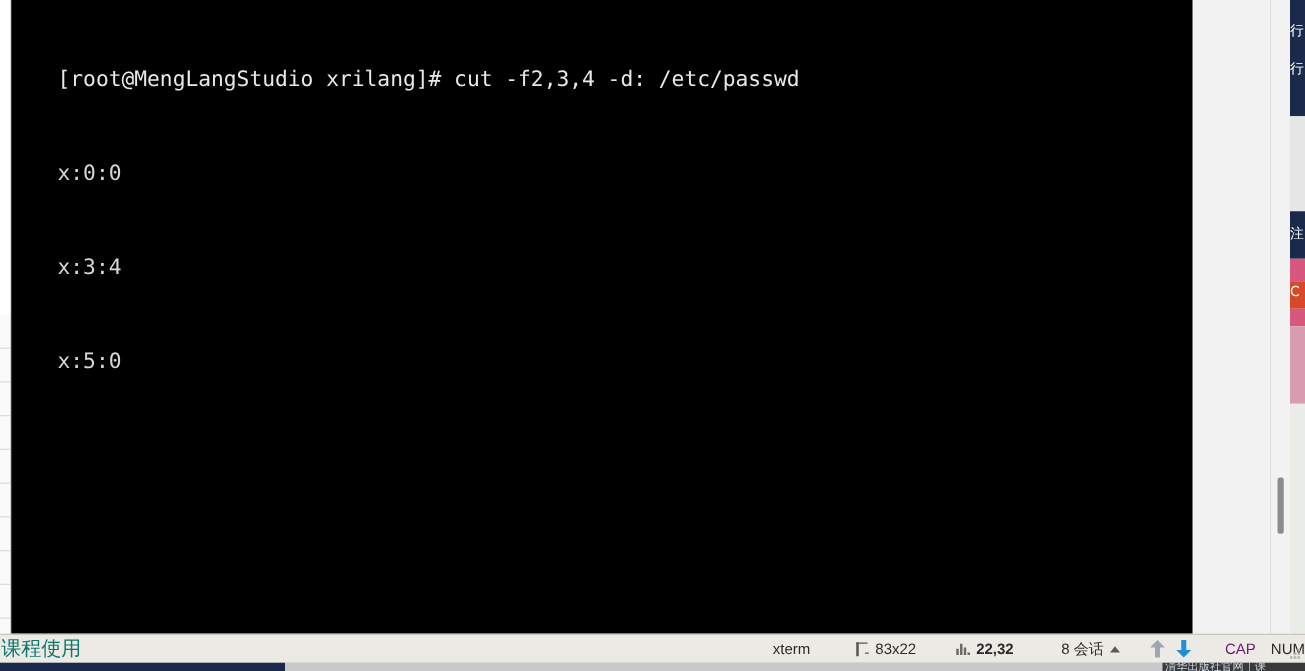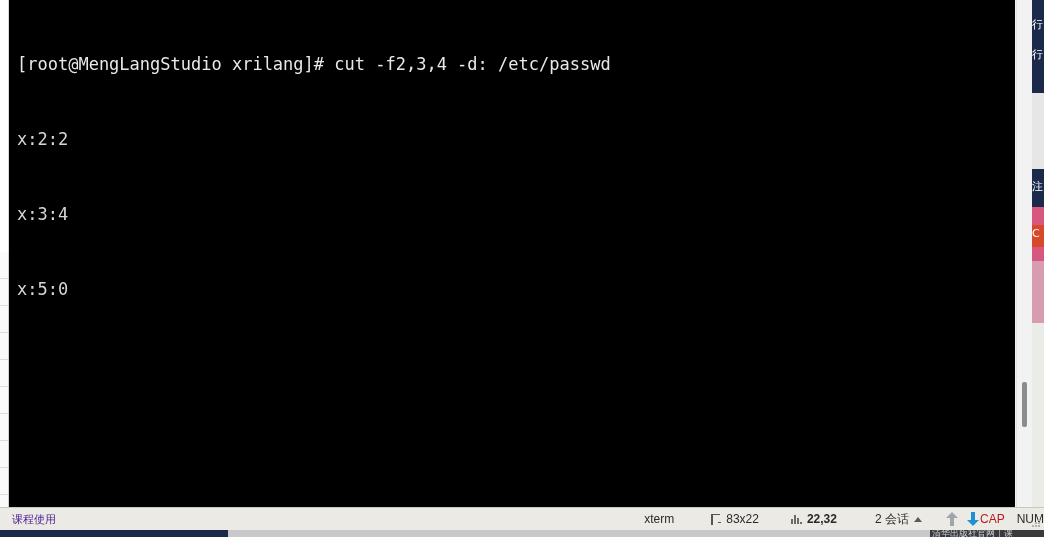--- a/index.html
+++ b/index.html
@@ -100,24 +100,25 @@
     height: 45px;
     background: #8c8c8c;
     border-radius: 2px;
   }
 
   
   #terminal {
     position: absolute;
     left: 9px;
     top: 0;
-    width: 1006px;
+    width: 916px;
     height: 507px;
     background: #000000;
     overflow: hidden;
+    padding-left: 29px;
   }
   #term-body {
     padding: 2px 0 0 8px;
     font-family: "DejaVu Sans Mono", "Liberation Mono", monospace;
     font-size: 17px;
     line-height: 25px;
     color: #d6d6d6;
     white-space: pre;
   }
   #term-body .line { height: 25px; }
@@ -132,41 +133,41 @@
     height: 23px;
     background: #eceae5;
     border-top: 1px solid #c9c7c2;
     box-sizing: border-box;
     display: flex;
     align-items: center;
     font-size: 12px;
     color: #2a2a2a;
   }
   #statusbar .sb-left {
-    padding-left: 12px;
+    padding-left: 1px;
     font-family: "DejaVu Sans", sans-serif;
-    font-size: 11px;
-    color: #4c1d95;
+    font-size: 16px;
+    color: #0f766e;
     width: 580px;
     overflow: hidden;
     white-space: nowrap;
   }
   #statusbar .cell {
     display: flex;
     align-items: center;
     gap: 5px;
     white-space: nowrap;
   }
   #statusbar .c-ssh   { margin-left: 8px; margin-top: 44px; }
   #statusbar .c-term  { margin-left: 36px; text-align: right; }
   #statusbar .c-size  { margin-left: 36px; }
   #statusbar .c-pos   { margin-left: 32px; font-weight: bold; }
   #statusbar .c-sess  { margin-left: 38px; }
   #statusbar .c-arrow { margin-left: 24px; gap: 8px; }
-  #statusbar .c-cap   { color: #b91c1c; justify-content: center; }
+  #statusbar .c-cap   { margin-left: 26px; color: #701a75; justify-content: center; }
   #statusbar .c-num   { margin-left: 12px; color: #2a2a2a; }
   #statusbar .grip {
     position: absolute;
     right: 3px;
     bottom: 2px;
     width: 9px;
     height: 9px;
   }
   #statusbar .grip b {
     position: absolute;
@@ -286,21 +287,21 @@
     <div class="seg rest"></div>
   </div>
 
   <div id="outer-scroll">
     <div class="thumb"></div>
   </div>
 
   <div id="terminal">
     <div id="term-body">
       <div class="line prompt-line">[root@MengLangStudio xrilang]# cut -f2,3,4 -d: /etc/passwd</div>
-      <div class="line">x:2:2</div>
+      <div class="line">x:0:0</div>
       <div class="line">x:3:4</div>
       <div class="line">x:5:0</div>
       
       
       
       
       
       
       
       
@@ -341,21 +342,21 @@
       <span class="ico col-ico">
         <i class="b1"></i>
           <i class="b2"></i>
           <i class="b3"></i>
           <i class="dot"></i>
       </span>
       <span>22,32</span>
     </div>
 
     <div class="cell c-sess">
-      <span>2 会话</span>
+      <span>8 会话</span>
       <span class="tri-up"></span>
     </div>
 
     <div class="cell c-arrow">
       <span class="arr arr-up">
         <span class="head"></span>
           <span class="stem"></span>
       </span>
       <span class="arr arr-dn">
         <span class="stem"></span>

